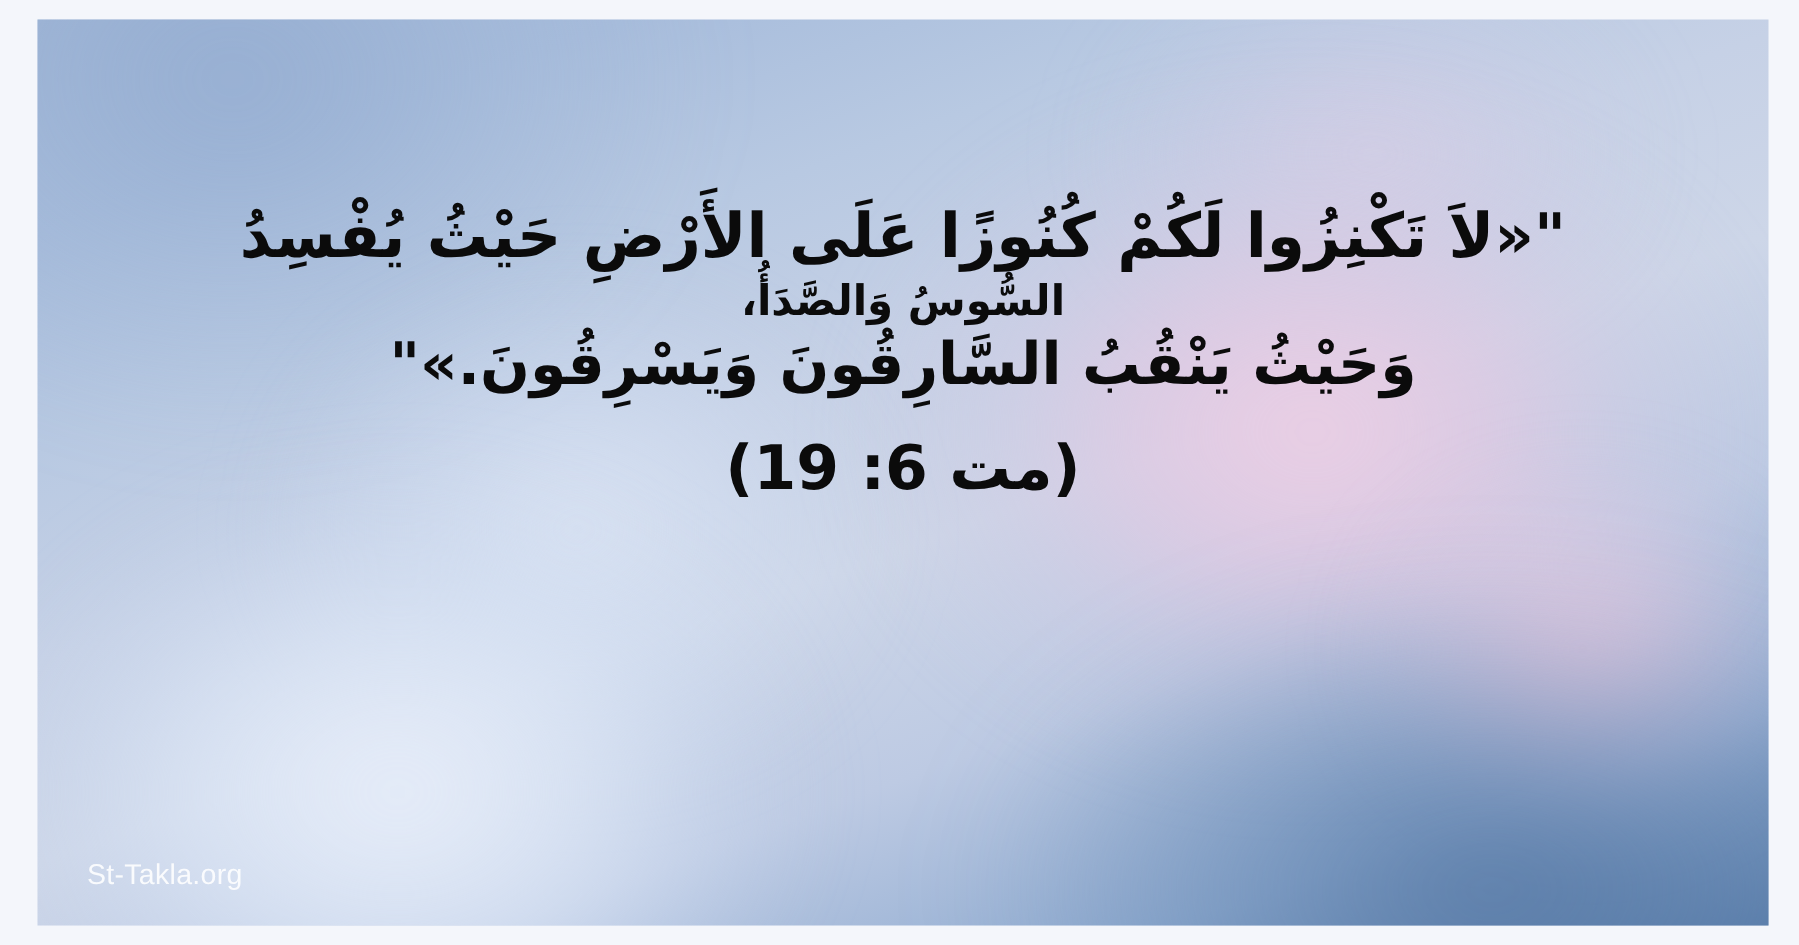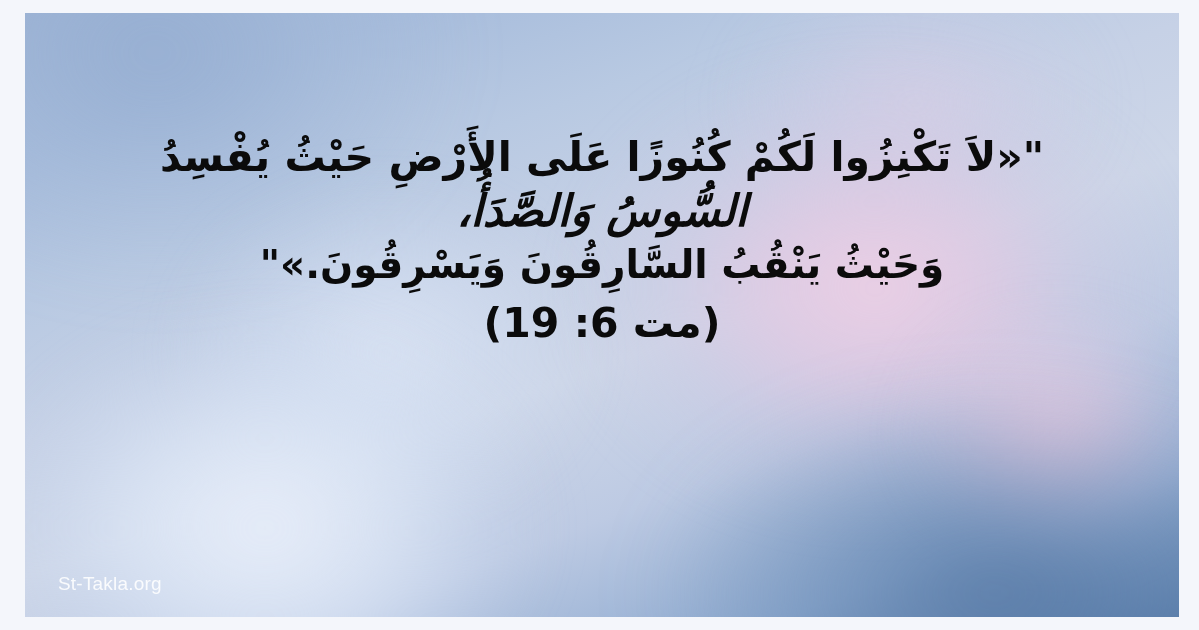--- a/index.html
+++ b/index.html
@@ -160,31 +160,31 @@
     font-family: "DejaVu Sans", "Liberation Serif", serif;
     font-weight: 700;
     font-size: 40px;
     line-height: 1.28;
     color: #0b0b0b;
     white-space: nowrap;
     letter-spacing: 0px;
   }
 
   .verse-line.l1 { font-size: 41px; }
-  .verse-line.l2 { font-size: 44px; font-style: italic; }
+  .verse-line.l2 { font-size: 28px; }
   .verse-line.l3 { font-size: 39px; text-align: center; }
 
   .verse-ref {
     font-family: "DejaVu Sans", "Liberation Serif", serif;
     font-weight: 700;
     font-size: 41px;
     line-height: 1.45;
     color: #0b0b0b;
     direction: rtl;
-    margin-top: 4px;
+    margin-top: 14px;
   }
 
   
   .watermark {
     position: absolute;
     left: 33px;
     bottom: 22px;
     font-family: "Liberation Sans", sans-serif;
     font-size: 19px;
     font-weight: 400;

